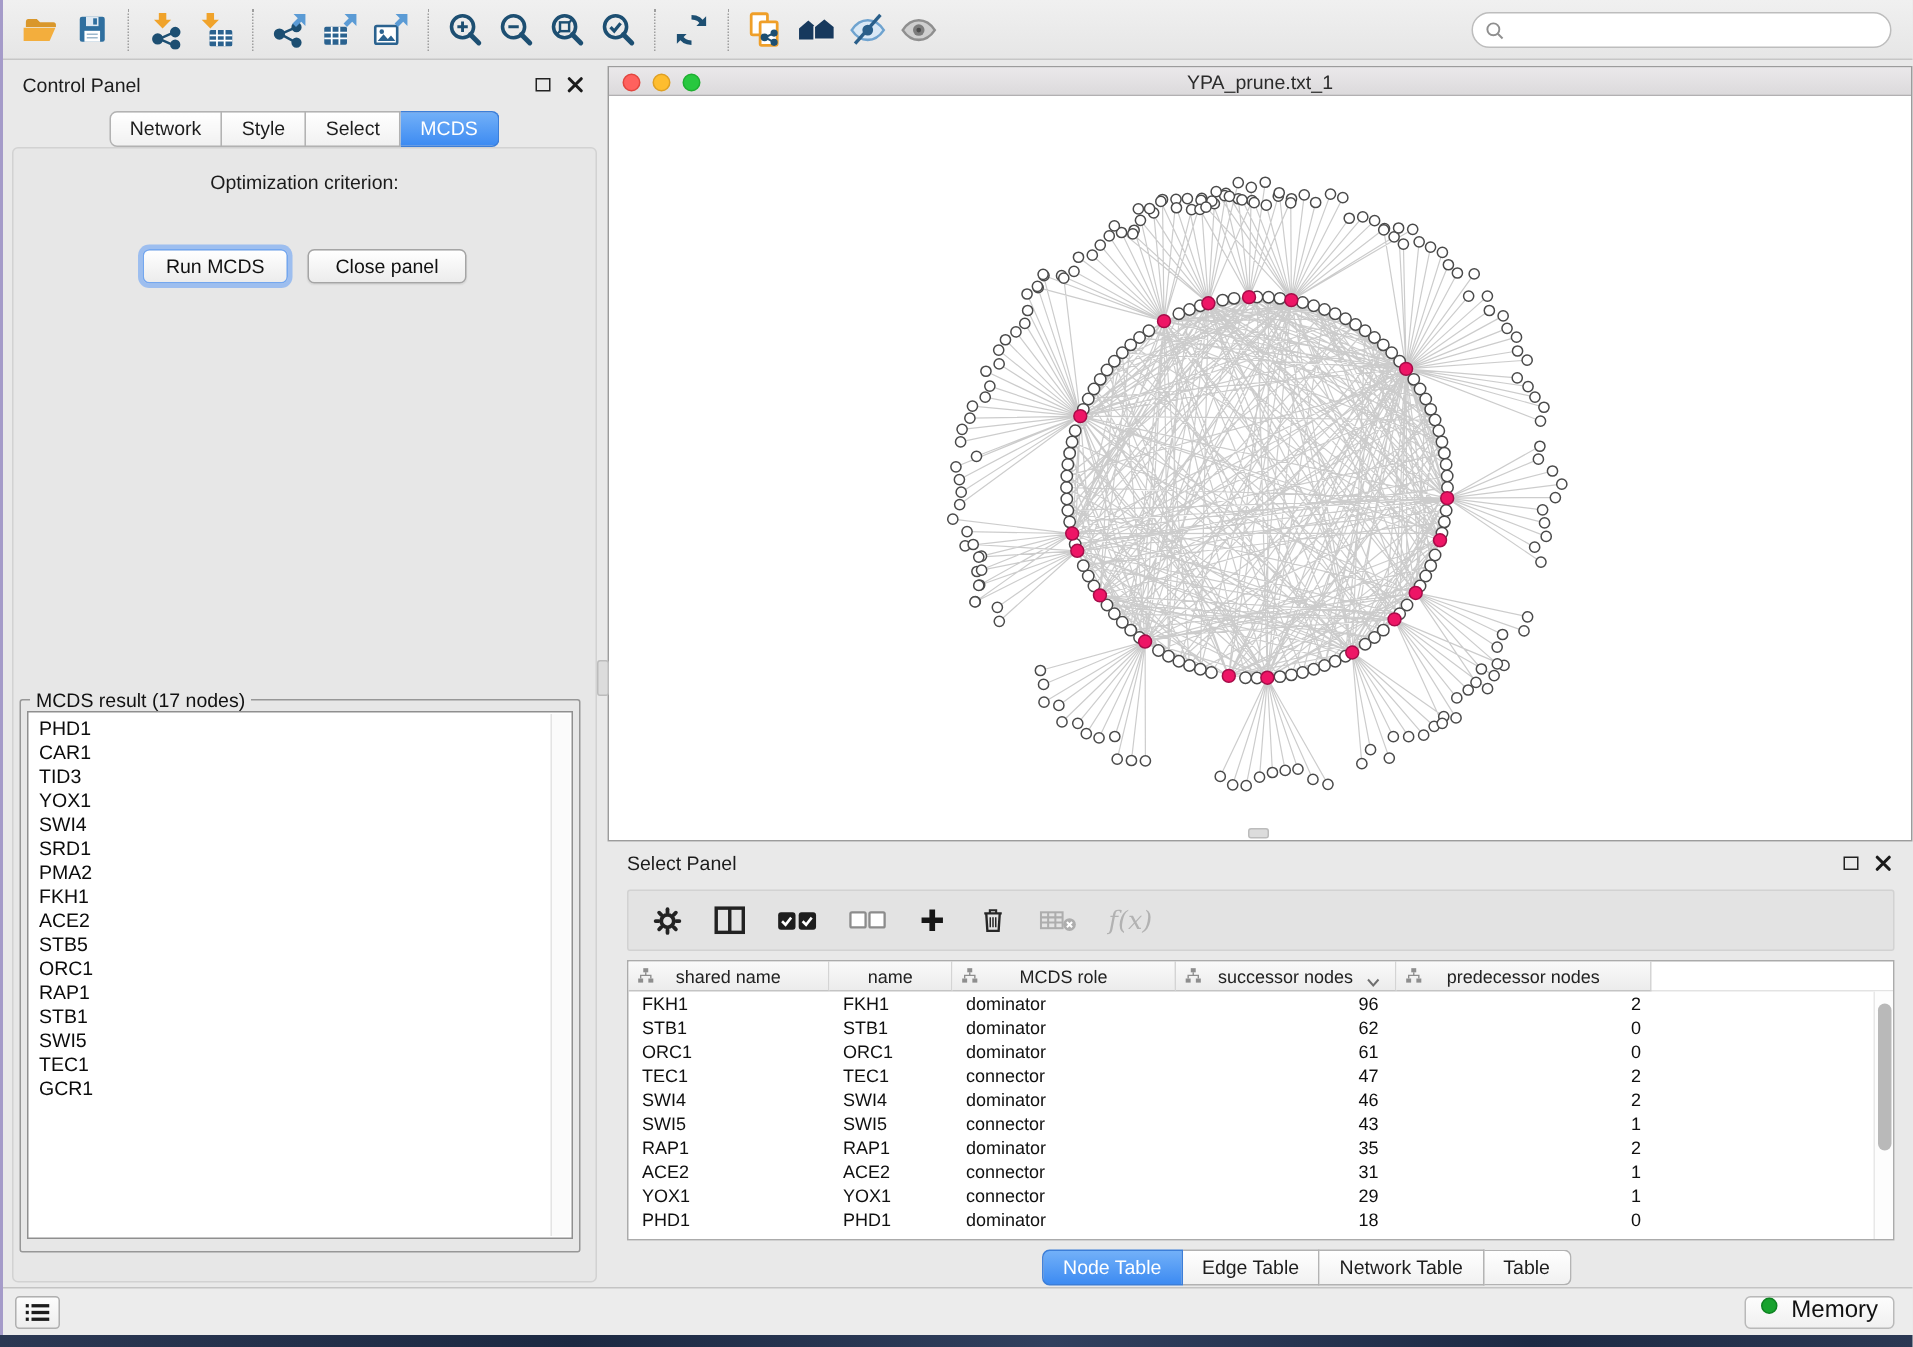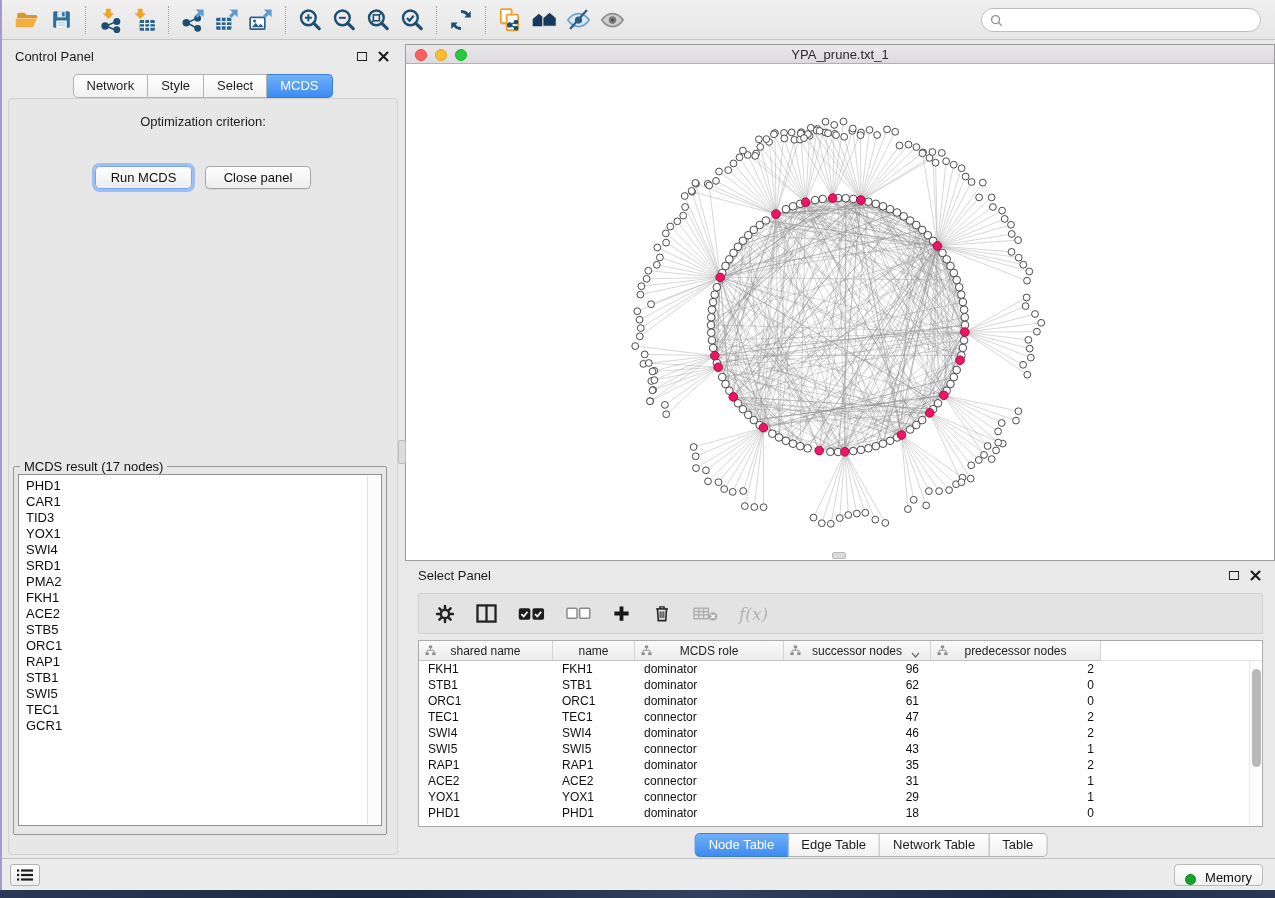--- a/index.html
+++ b/index.html
@@ -73,21 +73,21 @@
   .td.l{padding-left:9px;text-align:left}
   .td.r1{text-align:right;padding-right:12px}
   .td.r2{text-align:right;padding-right:7px}
   .vscroll{position:absolute;right:0;top:20px;bottom:0;width:13px;background:#fdfdfd;border-left:1px solid #e8e8e8}
   .vthumb{position:absolute;left:1.5px;top:8px;width:9px;height:98px;background:#b9b9b9;border-radius:5px;cursor:grab}
   .tp-tabs{position:absolute;top:272px;left:50%;transform:translateX(-50%);margin-left:31px;}
 
   
   .statusbar{position:absolute;left:0;top:858px;width:1275px;height:32px;background:#ececec;border-top:1px solid #c4c4c4;}
   .menu-btn{position:absolute;left:10px;top:5px;width:30px;height:22px;background:linear-gradient(#fdfdfd,#eee);border:1px solid #b0b0b0;border-radius:3px;display:flex;align-items:center;justify-content:center;cursor:pointer}
-  .memory-btn{position:absolute;right:12px;top:5px;height:22px;padding:0 10px;background:linear-gradient(#fdfdfd,#f0f0f0);border:1px solid #b9b9b9;border-radius:4px;display:flex;align-items:flex-end;gap:9px;font-size:13px;color:#111;cursor:pointer}
+  .memory-btn{position:absolute;right:12px;top:5px;height:22px;padding:0 10px;background:linear-gradient(#fdfdfd,#f0f0f0);border:1px solid #b9b9b9;border-radius:4px;display:flex;align-items:flex-start;gap:9px;font-size:16px;color:#111;cursor:pointer}
   .memdot{width:11px;height:11px;border-radius:50%;background:#18a22e;border:1px solid #0e8221}
   .desktop-strip{position:absolute;left:0;top:890px;width:1275px;height:8px;background:linear-gradient(90deg,#2b3853,#1c2942 30%,#31405e 55%,#1d2a44 80%,#2b3853)}
 </style>
 </head>
 <body>
 
 <div class="app">
   <div class="left-accent"></div>
 
   <div class="toolbar">

